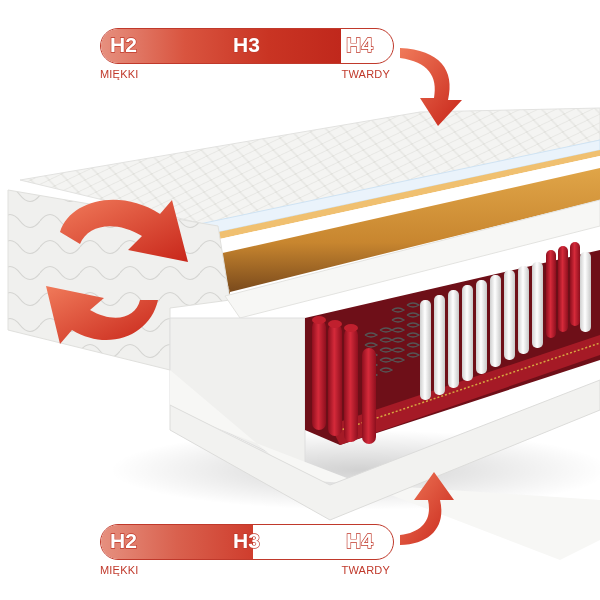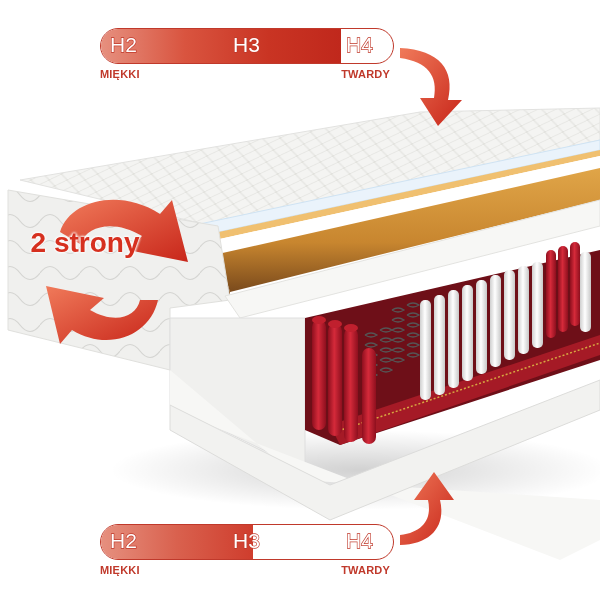--- a/index.html
+++ b/index.html
@@ -2,23 +2,23 @@
 <html><head>
 <meta charset="utf-8">
 <style>
   html,body{margin:0;padding:0;}
   body{width:600px;height:600px;background:#ffffff;position:relative;overflow:hidden;font-family:"Liberation Sans",sans-serif;}
   .scale{position:absolute;left:100px;width:294px;height:36px;}
   .pill{position:absolute;left:0;top:0;width:292px;height:34px;border:1.5px solid #c0392b;border-radius:18px;overflow:hidden;background:#fff;}
   .fill{position:absolute;left:0;top:0;bottom:0;}
   .fill.top{width:240px;background:linear-gradient(90deg,#e6907f 0%,#d9543f 35%,#c93423 70%,#c0281c 100%);}
   .fill.bot{width:152px;background:linear-gradient(90deg,#e6907f 0%,#d9614e 50%,#cf3d2d 100%);}
-  .lvl{position:absolute;top:5px;font-weight:normal;font-size:21px;color:#fff;
+  .lvl{position:absolute;top:5px;font-weight:bold;font-size:21px;color:#fff;
        -webkit-text-stroke:1.3px #c0392b;paint-order:stroke fill;letter-spacing:0px;}
-  .cap{position:absolute;top:40px;font-size:11px;color:#c0392b;font-weight:bold;letter-spacing:0.2px;}
+  .cap{position:absolute;top:40px;font-size:11px;color:#c0392b;font-weight:normal;letter-spacing:0.2px;}
   .badge{position:absolute;left:10px;top:228px;width:150px;text-align:center;font-weight:bold;
          font-size:28px;line-height:30px;color:#d6301f;text-shadow:0 0 3px #fff,0 0 3px #fff,0 0 3px #fff;}
 </style>
 </head>
 <body>
 
 <div class="scale" style="top:28px;">
   <div class="pill">
     <div class="fill top"></div>
   </div>
@@ -137,14 +137,13 @@
 
   <path d="M400 48 C440 50 455 70 448 100 L462 100 L438 126 L420 98 L434 98 C438 76 428 62 400 58 Z" fill="url(#arrowg)"></path>
 
   <path d="M400 545 C432 544 446 525 440 500 L454 500 L434 472 L414 500 L428 500 C432 518 424 532 400 535 Z" fill="url(#arrowg)"></path>
 
   <path d="M60 232 C70 200 120 188 160 214 L172 200 L188 262 L128 250 L142 236 C116 220 88 224 80 244 Z" fill="url(#arrowg)"></path>
   <path d="M158 300 C150 336 108 352 72 330 L60 344 L46 286 L104 298 L90 310 C114 324 136 318 140 300 Z" fill="url(#arrowg)"></path>
 </svg>
 
 <div class="badge">
-  <div>2 strony</div>
 </div>
 
 </body></html>

